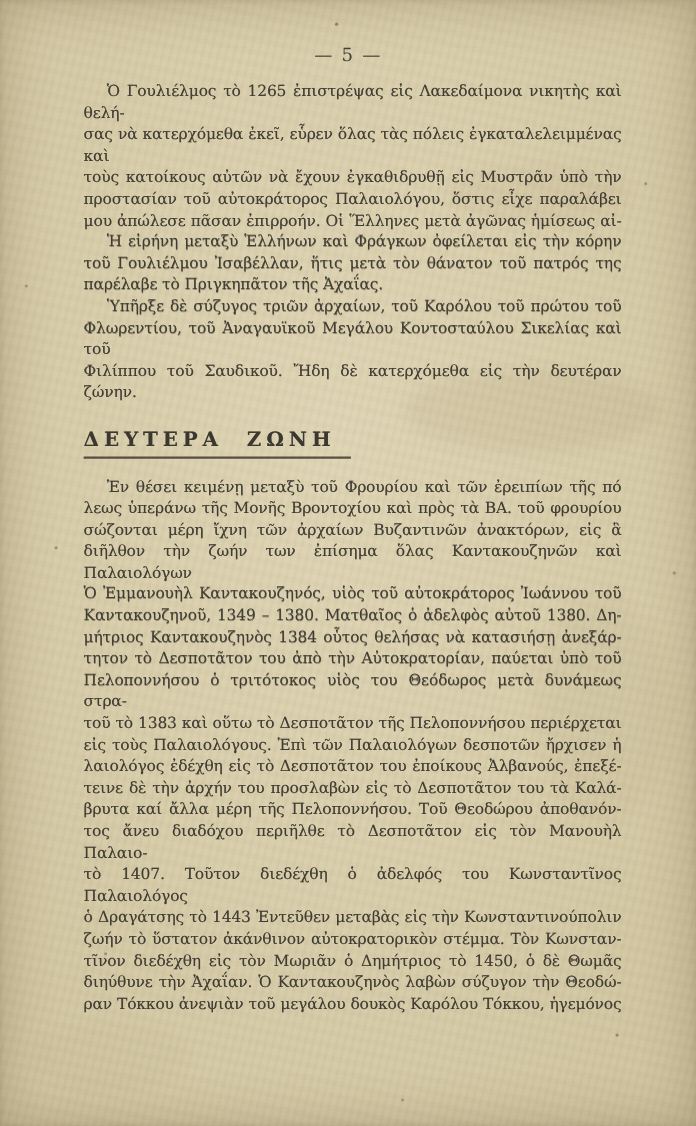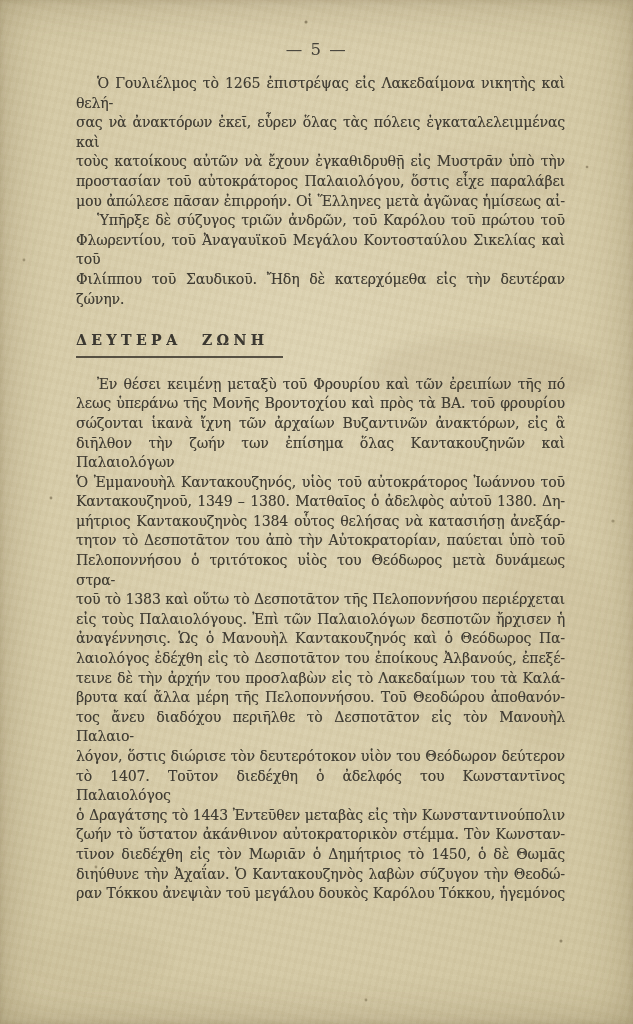--- a/index.html
+++ b/index.html
@@ -24,21 +24,21 @@
   .body{
     position:absolute;left:76px;top:74px;width:489px;
     font-size:14px;line-height:19.6px;letter-spacing:-0.1px;
     text-shadow:0.2px 0.2px 0.35px rgba(58,52,42,0.45);
   }
   .para{margin:0;}
   .line{text-align:justify;white-space:normal;}
   .line.jl{text-align-last:justify;}
   .line.first{text-indent:21px;}
   .heading{
-    margin:22px 0 17px 0;font-size:14px;font-weight:bold;
+    margin:22px 0 17px 0;font-size:18px;font-weight:bold;
     letter-spacing:4.5px;word-spacing:11px;color:#3b3831;
   }
   .heading .rule{
     display:inline-block;border-bottom:2px solid rgba(62,58,48,0.85);
     padding:0 14px 5px 0;
   }
   .smudge{position:absolute;border-radius:50%;filter:blur(7px);pointer-events:none;background:rgba(122,105,66,0.085);}
   .smudge.s1{right:34px;top:336px;width:230px;height:74px;}
   .smudge.s2{right:58px;top:150px;width:170px;height:52px;opacity:.65;}
   .smudge.s3{right:26px;top:540px;width:120px;height:210px;opacity:.5;}
@@ -64,53 +64,56 @@
   <div class="smudge s2"></div>
   <div class="smudge s3"></div>
   <div class="smudge s4"></div>
   <div class="specks"></div>
 
   <div class="pagenum">— 5 —</div>
 
   <div class="body">
     <div class="para">
         <div class="line first jl">Ὁ Γουλιέλμος τὸ 1265 ἐπιστρέψας εἰς Λακεδαίμονα νικητὴς καὶ θελή-</div>
-        <div class="line jl">σας νὰ ἀνακτόρων ἐκεῖ, εὗρεν ὅλας τὰς πόλεις ἐγκαταλελειμμένας καὶ</div>
+        <div class="line jl">σας νὰ κατερχόμεθα ἐκεῖ, εὗρεν ὅλας τὰς πόλεις ἐγκαταλελειμμένας καὶ</div>
         <div class="line jl">τοὺς κατοίκους αὐτῶν νὰ ἔχουν ἐγκαθιδρυθῇ εἰς Μυστρᾶν ὑπὸ τὴν</div>
         <div class="line jl">προστασίαν τοῦ αὐτοκράτορος Παλαιολόγου, ὅστις εἶχε παραλάβει</div>
         <div class="line jl">μου ἀπώλεσε πᾶσαν ἐπιρροήν. Οἱ Ἕλληνες μετὰ ἀγῶνας ἡμίσεως αἰ-</div>
       </div>
     <div class="para">
-        <div class="line first jl">Ὑπῆρξε δὲ σύζυγος τριῶν ἀνδρῶν, τοῦ Καρόλου τοῦ πρώτου τοῦ</div>
+        <div class="line first jl">Ἡ εἰρήνη μεταξὺ Ἑλλήνων καὶ Φράγκων ὀφείλεται εἰς τὴν κόρην</div>
+        <div class="line jl">τοῦ Γουλιέλμου Ἰσαβέλλαν, ἥτις μετὰ τὸν θάνατον τοῦ πατρός της</div>
+        <div class="line">παρέλαβε τὸ Πριγκηπᾶτον τῆς Ἀχαΐας.</div>
+      </div>
+    <div class="para">
+        <div class="line first jl">Ὑπῆρξε δὲ σύζυγος τριῶν ἀρχαίων, τοῦ Καρόλου τοῦ πρώτου τοῦ</div>
         <div class="line jl">Φλωρεντίου, τοῦ Ἀναγαυϊκοῦ Μεγάλου Κοντοσταύλου Σικελίας καὶ τοῦ</div>
         <div class="line jl">Φιλίππου τοῦ Σαυδικοῦ. Ἤδη δὲ κατερχόμεθα εἰς τὴν δευτέραν ζώνην.</div>
       </div>
 
     <h2 class="heading">
       <span class="rule">ΔΕΥΤΕΡΑ ΖΩΝΗ</span>
     </h2>
 
     <div class="para">
         <div class="line first jl">Ἐν θέσει κειμένῃ μεταξὺ τοῦ Φρουρίου καὶ τῶν ἐρειπίων τῆς πό</div>
         <div class="line jl">λεως ὑπεράνω τῆς Μονῆς Βροντοχίου καὶ πρὸς τὰ ΒΑ. τοῦ φρουρίου</div>
-        <div class="line jl">σώζονται ἱκανὰ ἴχνη τῶν ἀρχαίων Βυζαντινῶν ἀνακτόρων, εἰς ἃ</div>
+        <div class="line jl">σώζονται μέρη ἴχνη τῶν ἀρχαίων Βυζαντινῶν ἀνακτόρων, εἰς ἃ</div>
         <div class="line jl">διῆλθον τὴν ζωήν των ἐπίσημα ὅλας Καντακουζηνῶν καὶ Παλαιολόγων</div>
         <div class="line jl">Ὁ Ἐμμανουὴλ Καντακουζηνός, υἱὸς τοῦ αὐτοκράτορος Ἰωάννου τοῦ</div>
         <div class="line jl">Καντακουζηνοῦ, 1349 – 1380. Ματθαῖος ὁ ἀδελφὸς αὐτοῦ 1380. Δη-</div>
         <div class="line jl">μήτριος Καντακουζηνὸς 1384 οὗτος θελήσας νὰ κατασιήσῃ ἀνεξάρ-</div>
         <div class="line jl">τητον τὸ Δεσποτᾶτον του ἀπὸ τὴν Αὐτοκρατορίαν, παύεται ὑπὸ τοῦ</div>
         <div class="line jl">Πελοποννήσου ὁ τριτότοκος υἱὸς του Θεόδωρος μετὰ δυνάμεως στρα-</div>
         <div class="line jl">τοῦ τὸ 1383 καὶ οὕτω τὸ Δεσποτᾶτον τῆς Πελοποννήσου περιέρχεται</div>
         <div class="line jl">εἰς τοὺς Παλαιολόγους. Ἐπὶ τῶν Παλαιολόγων δεσποτῶν ἤρχισεν ἡ</div>
-        <div class="line jl">ἀναγέννησις. Ὡς ὁ Μανουὴλ Καντακουζηνός καὶ ὁ Θεόδωρος Πα-</div>
         <div class="line jl">λαιολόγος ἐδέχθη εἰς τὸ Δεσποτᾶτον του ἐποίκους Ἀλβανούς, ἐπεξέ-</div>
-        <div class="line jl">τεινε δὲ τὴν ἀρχήν του προσλαβὼν εἰς τὸ Λακεδαίμων του τὰ Καλά-</div>
+        <div class="line jl">τεινε δὲ τὴν ἀρχήν του προσλαβὼν εἰς τὸ Δεσποτᾶτον του τὰ Καλά-</div>
         <div class="line jl">βρυτα καί ἄλλα μέρη τῆς Πελοποννήσου. Τοῦ Θεοδώρου ἀποθανόν-</div>
         <div class="line jl">τος ἄνευ διαδόχου περιῆλθε τὸ Δεσποτᾶτον εἰς τὸν Μανουὴλ Παλαιο-</div>
-        <div class="line jl">λόγον, ὅστις διώρισε τὸν δευτερότοκον υἱὸν του Θεόδωρον δεύτερον</div>
         <div class="line jl">τὸ 1407. Τοῦτον διεδέχθη ὁ ἀδελφός του Κωνσταντῖνος Παλαιολόγος</div>
         <div class="line jl">ὁ Δραγάτσης τὸ 1443 Ἐντεῦθεν μεταβὰς εἰς τὴν Κωνσταντινούπολιν</div>
         <div class="line jl">ζωήν τὸ ὕστατον ἀκάνθινον αὐτοκρατορικὸν στέμμα. Τὸν Κωνσταν-</div>
         <div class="line jl">τῖνον διεδέχθη εἰς τὸν Μωριᾶν ὁ Δημήτριος τὸ 1450, ὁ δὲ Θωμᾶς</div>
         <div class="line jl">διηύθυνε τὴν Ἀχαΐαν. Ὁ Καντακουζηνὸς λαβὼν σύζυγον τὴν Θεοδώ-</div>
         <div class="line jl">ραν Τόκκου ἀνεψιὰν τοῦ μεγάλου δουκὸς Καρόλου Τόκκου, ἡγεμόνος</div>
       </div>
 
   </div>
 </div>

